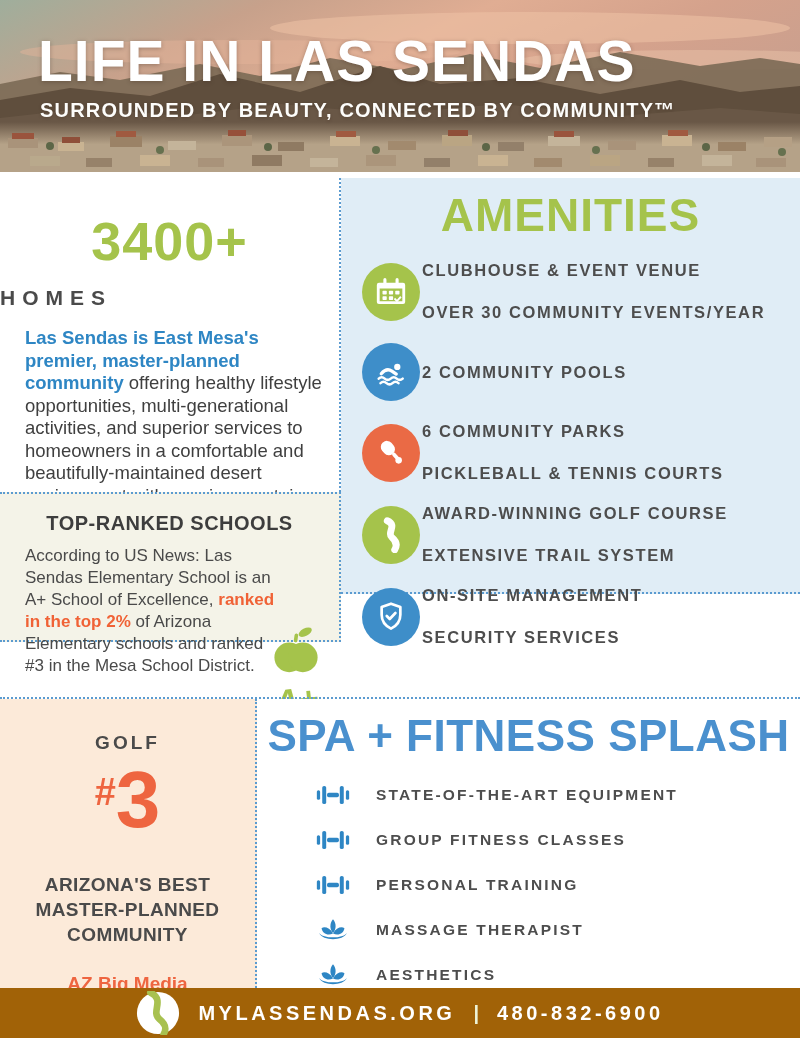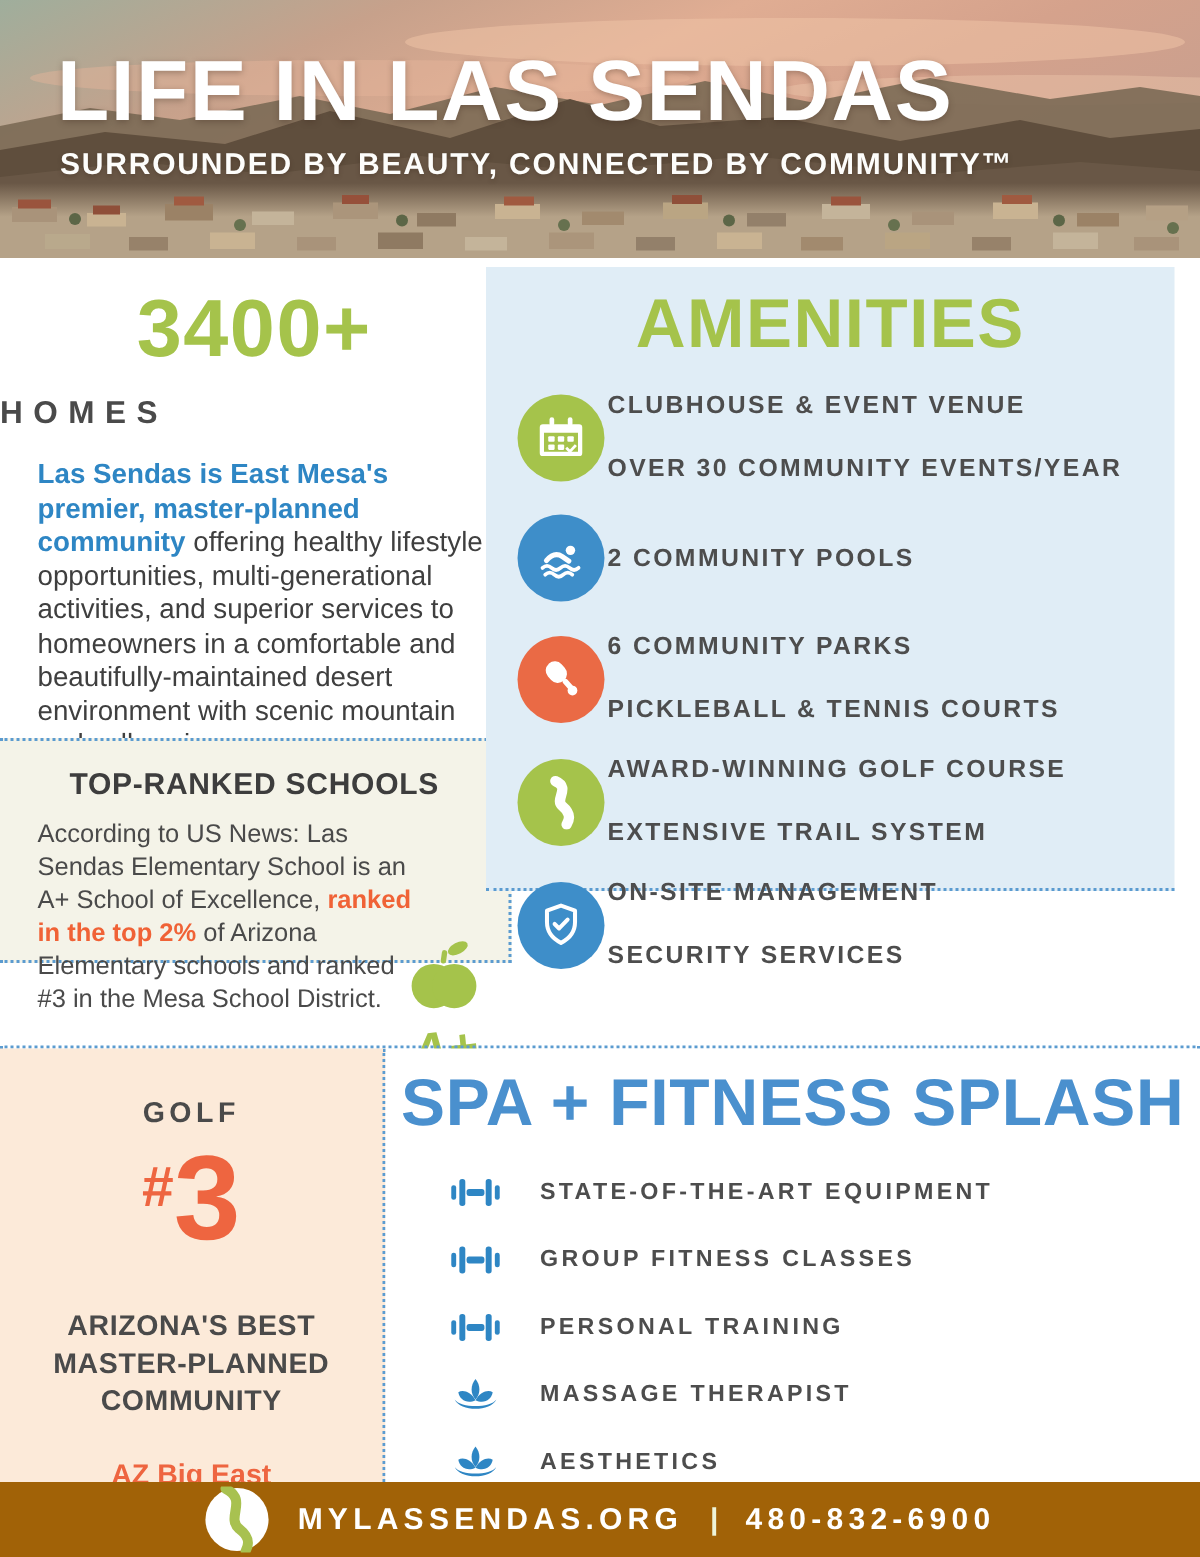--- a/index.html
+++ b/index.html
@@ -28,40 +28,40 @@
   .homes-panel {
     position:absolute; left:0; top:178px; width:341px; height:314px;
     background:#ffffff; border-right:2px dotted #5b9bd0;
   }
   .schools-panel {
     position:absolute; left:0; top:492px; width:341px; height:150px;
     background:#f4f3e8; border-right:2px dotted #5b9bd0;
     border-top:2px dotted #5b9bd0; border-bottom:2px dotted #5b9bd0;
   }
   .amenities-panel {
-    position:absolute; left:324px; top:178px; width:459px; height:416px;
+    position:absolute; left:341px; top:178px; width:459px; height:416px;
     background:#e0edf6; border-bottom:2px dotted #5b9bd0;
   }
   .sep-h { position:absolute; left:0; top:697px; width:800px; height:0; border-top:2px dotted #5b9bd0; }
   .award-panel {
     position:absolute; left:0; top:699px; width:257px; height:289px;
     background:#fcead9; border-right:2px dotted #5b9bd0;
     text-align:center;
   }
   .spa-panel {
     position:absolute; left:257px; top:699px; width:543px; height:289px;
     background:#ffffff;
   }
   .footer {
     position:absolute; left:0; top:988px; width:800px; height:50px;
     background:#a16207; display:flex; align-items:center; justify-content:center; gap:18px;
   }
 
   
-  .stat-number { margin-top:10px; text-align:center; font-size:54px; font-weight:bold; color:#a5c34b; letter-spacing:1px; }
+  .stat-number { margin-top:32px; text-align:center; font-size:54px; font-weight:bold; color:#a5c34b; letter-spacing:1px; }
   .stat-label  { text-align:left; font-size:21px; font-weight:bold; color:#4a4a4a; letter-spacing:7px; margin-top:14px; }
   .homes-text  { padding:17px 14px 0 25px; font-size:18.5px; line-height:22.5px; color:#3f3f3f; }
   .homes-text .lead { color:#2e86c4; font-weight:bold; }
 
   
   .schools-title { text-align:center; margin-top:18px; font-size:20px; font-weight:bold; color:#3d3d3d; letter-spacing:.5px; }
   .schools-text { position:relative; padding:10px 62px 0 25px; font-size:17px; line-height:22px; color:#4a4a4a; }
   .schools-text .hl { color:#f06236; font-weight:bold; }
   .apple-wrap { position:absolute; right:10px; top:88px; width:66px; text-align:center; }
   .aplus { font-size:34px; font-weight:bold; font-style:italic; color:#a5c34b; transform:rotate(-6deg); display:inline-block; margin-top:-2px; }
@@ -79,21 +79,21 @@
   
   .voted { margin-top:33px; font-size:19px; font-weight:bold; color:#4a4a4a; letter-spacing:3px; }
   .rank { margin-top:2px; color:#ee6540; font-weight:bold; line-height:72px; }
   .rank .hash { font-size:38px; vertical-align:22px; }
   .rank .num  { font-size:80px; }
   .award-title { margin:14px auto 0; width:210px; font-size:19px; font-weight:bold; color:#4a4a4a; line-height:25px; letter-spacing:.4px; }
   .award-src { margin-top:25px; font-size:19px; font-weight:bold; color:#ee6540; line-height:24px; }
 
   
   .spa-title { text-align:center; margin-top:12px; font-size:44px; font-weight:bold; color:#4a90ce; letter-spacing:.5px; }
-  .spa-list { margin-top:21px; padding-left:42px; display:flex; flex-direction:column; gap:19px;justify-content:space-between; }
+  .spa-list { margin-top:21px; padding-left:58px; display:flex; flex-direction:column; gap:19px;justify-content:space-between; }
   .spa-row { display:flex; align-items:center; gap:25px; }
   .spa-icon { width:36px; height:26px; flex:0 0 36px; display:flex; align-items:center; justify-content:center; }
   .spa-label { font-size:15.5px; font-weight:bold; color:#4d4d4d; letter-spacing:2.2px; white-space:nowrap; }
 
   
   .footer-text { font-size:20px; font-weight:bold; color:#ffffff; letter-spacing:3.5px; }
   .footer-div { font-size:20px; font-weight:bold; color:#eef4d8; }
 </style>
 </head>
 <body>
@@ -293,21 +293,21 @@
     </div>
   </div>
 
   <div class="sep-h"></div>
 
   <div class="award-panel">
     <div class="voted">GOLF</div>
     <div class="rank"><span class="hash">#</span><span class="num">3</span></div>
     <div class="award-title">ARIZONA'S BEST MASTER-PLANNED COMMUNITY</div>
     <div class="award-src">
-      <div>AZ Big East</div>
+      <div>AZ Big Media</div>
       <div>azbigmedia.com</div>
     </div>
   </div>
 
   <div class="spa-panel">
     <div class="spa-title">SPA + FITNESS SPLASH</div>
     <div class="spa-list">
 
       <div class="spa-row">
         <span class="spa-icon">

